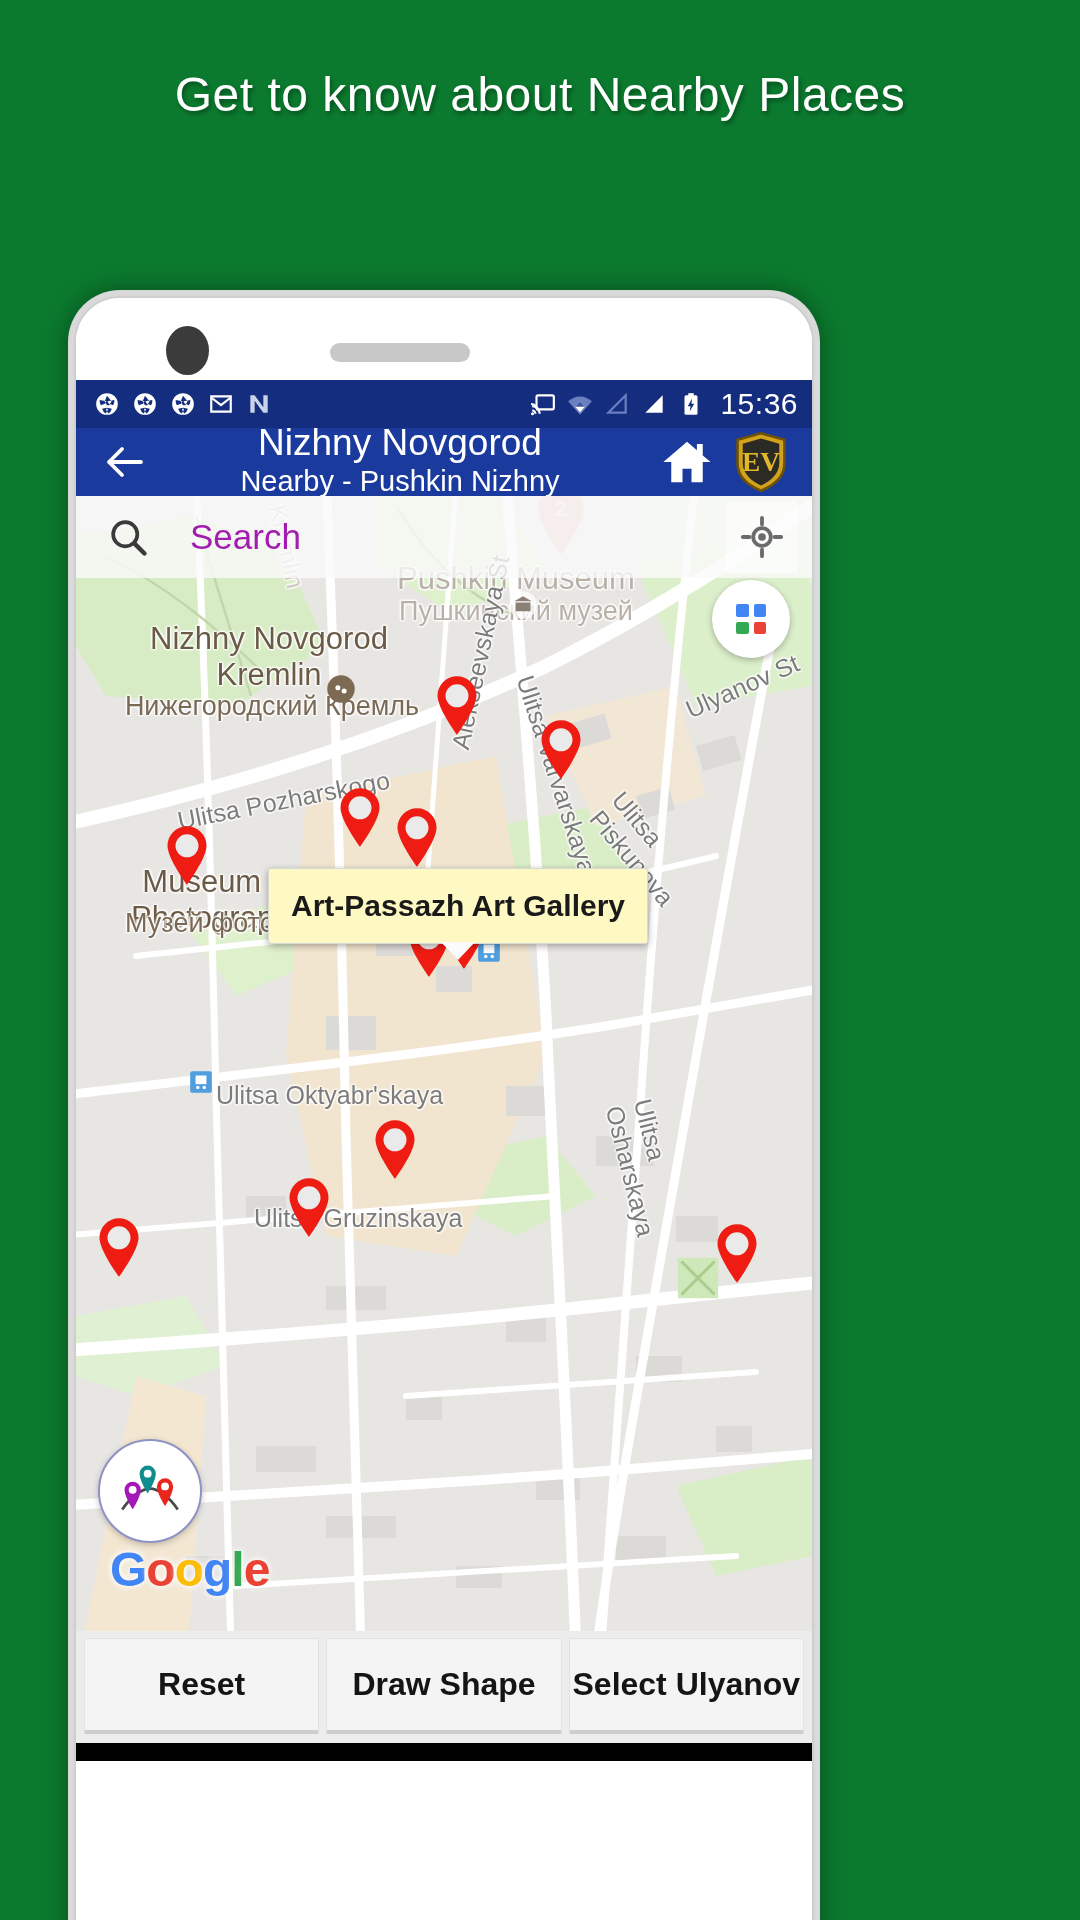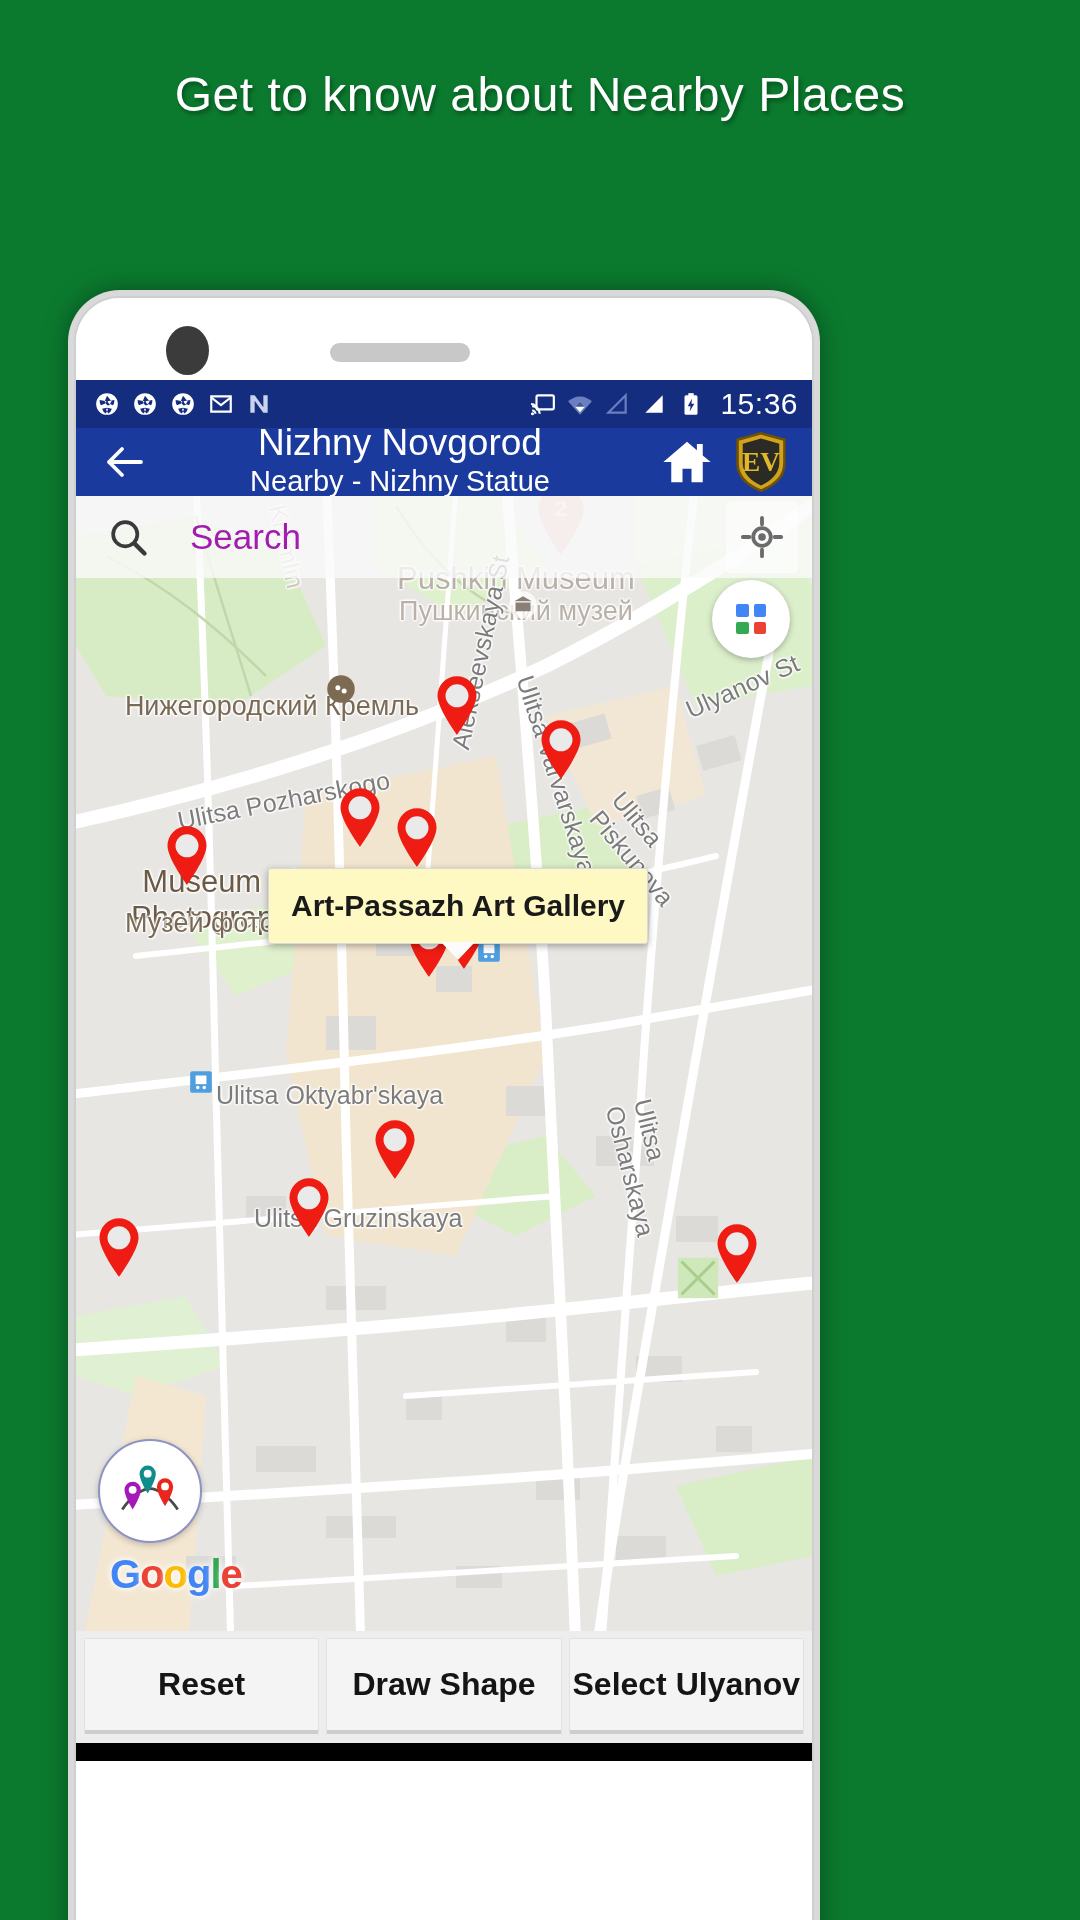--- a/index.html
+++ b/index.html
@@ -179,21 +179,21 @@
     background: #ffffff;
     border: 2px solid #8e93c4;
     display: flex; align-items: center; justify-content: center;
     z-index: 8;
     box-shadow: 0 2px 6px rgba(0,0,0,0.22);
   }
   .gmark {
     position: absolute;
     left: 34px; bottom: 34px;
     z-index: 8;
-    font-size: 40px;
+    font-size: 48px;
     font-weight: bold;
     letter-spacing: -1px;
     text-shadow: 0 0 5px rgba(255,255,255,.95), 0 0 9px rgba(255,255,255,.9);
   }
   .gmark span:nth-child(1){color:#4285F4}
   .gmark span:nth-child(2){color:#EA4335}
   .gmark span:nth-child(3){color:#FBBC05}
   .gmark span:nth-child(4){color:#4285F4}
   .gmark span:nth-child(5){color:#34A853}
   .gmark span:nth-child(6){color:#EA4335}
@@ -291,21 +291,21 @@
   </div>
 
   <div class="appbar">
     <div class="back-btn">
       <svg width="48" height="48" viewBox="0 0 24 24">
             <path fill="none" stroke="#fff" stroke-width="1.9" stroke-linecap="round" stroke-linejoin="round" d="M20 12H4m0 0l6.5-6.5M4 12l6.5 6.5"></path>
           </svg>
     </div>
     <div class="titles">
       <div class="title-main">Nizhny Novgorod</div>
-      <div class="title-sub">Nearby - Nizhny Statue</div>
+      <div class="title-sub">Nearby - Pushkin Nizhny</div>
     </div>
     <div class="home-btn">
       <svg width="58" height="54" viewBox="0 0 24 24">
             <path fill="#fff" d="M12 3L1.5 12H5v9h5v-6h4v6h5v-9h3.5L19 9.1V4h-2.6v2.8z"></path>
           </svg>
     </div>
     <div class="shield-btn">
       <svg width="56" height="60" viewBox="0 0 40 46">
         <path d="M20 1 L38 6 V24 C38 34 30 41 20 45 C10 41 2 34 2 24 V6 Z" fill="#d1a21b" stroke="#6d5107" stroke-width="2"></path>
         <path d="M20 5 L34 9 V24 C34 32 27 38 20 41 C13 38 6 32 6 24 V9 Z" fill="#2b2a25"></path>
@@ -387,20 +387,21 @@
     <svg class="pin faded" style="left:458px; top:-12px; width:54px; height:72px;" viewBox="0 0 40 54">
       <path d="M20 53C20 53 37 30 37 19A17 17 0 1 0 3 19C3 30 20 53 20 53Z" fill="#e08a82"></path>
       <text x="20" y="24" font-size="17" font-weight="bold" fill="#f5d6d2" text-anchor="middle" font-family="Liberation Sans, sans-serif">2</text>
     </svg>
 
     <div class="mlabel poi faint" style="left:300px; top:65px; width:280px;">Pushkin Museum</div>
     <div class="mlabel poi2 faint" style="left:300px; top:100px; width:280px;">Пушкинский музей</div>
 
     <div class="mlabel street" style="left:168px; top:36px; transform:rotate(77deg); color:#cfc9c1;">Kremlin</div>
 
+    <div class="mlabel poi" style="left:68px; top:125px; width:250px; line-height:1.15;">Nizhny Novgorod Kremlin</div>
     <div class="mlabel poi2" style="left:46px; top:195px; width:300px;">Нижегородский Кремль</div>
 
     <div class="mlabel street" style="left:100px; top:290px; transform:rotate(-11deg);">Ulitsa Pozharskogo</div>
     <div class="mlabel street" style="left:370px; top:250px; transform:rotate(-78deg); transform-origin:left top;">Alekseevskaya St</div>
     <div class="mlabel street" style="left:462px; top:176px; transform:rotate(72deg); transform-origin:left top;">Ulitsa Varvarskaya</div>
     <div class="mlabel street" style="left:606px; top:176px; transform:rotate(-24deg);">Ulyanov St</div>
     <div class="mlabel street" style="left:552px; top:290px; transform:rotate(50deg); transform-origin:left top;">Ulitsa Piskunova</div>
 
     <div class="mlabel poi" style="left:-22px; top:368px; width:330px;">Museum of Photography</div>
     <div class="mlabel poi2" style="left:40px; top:412px; width:260px;">Музей фотографии</div>

